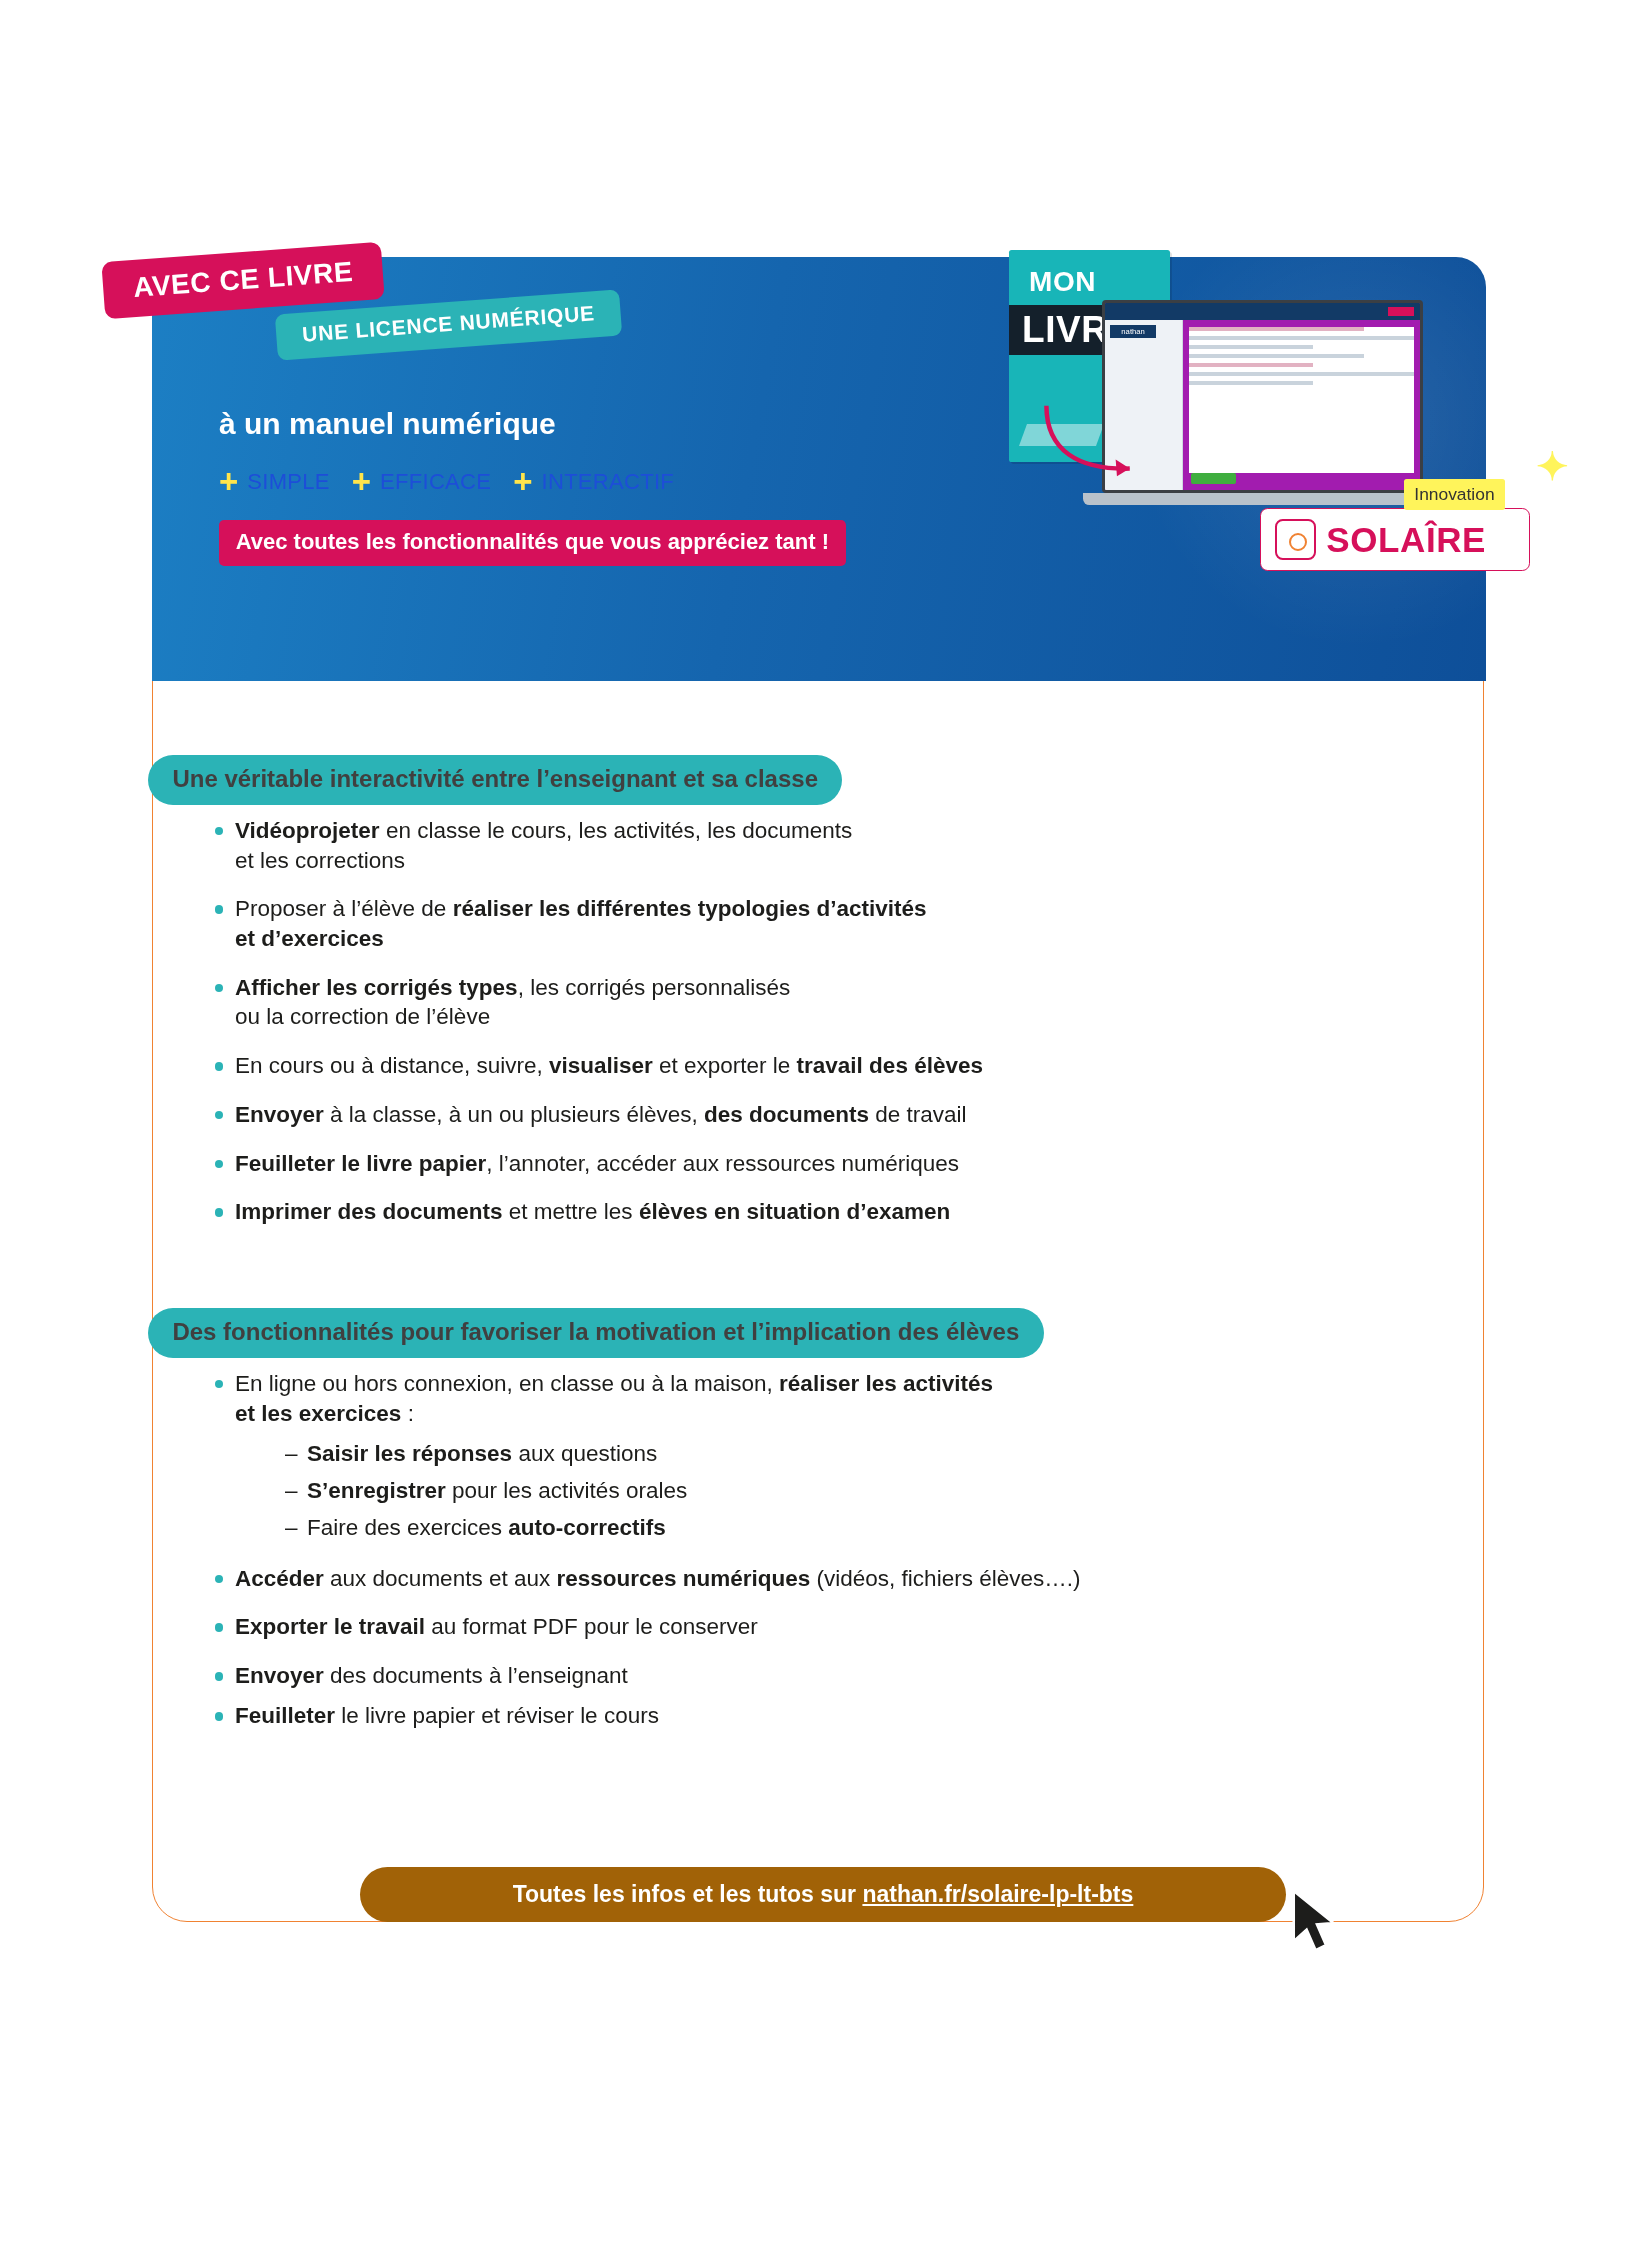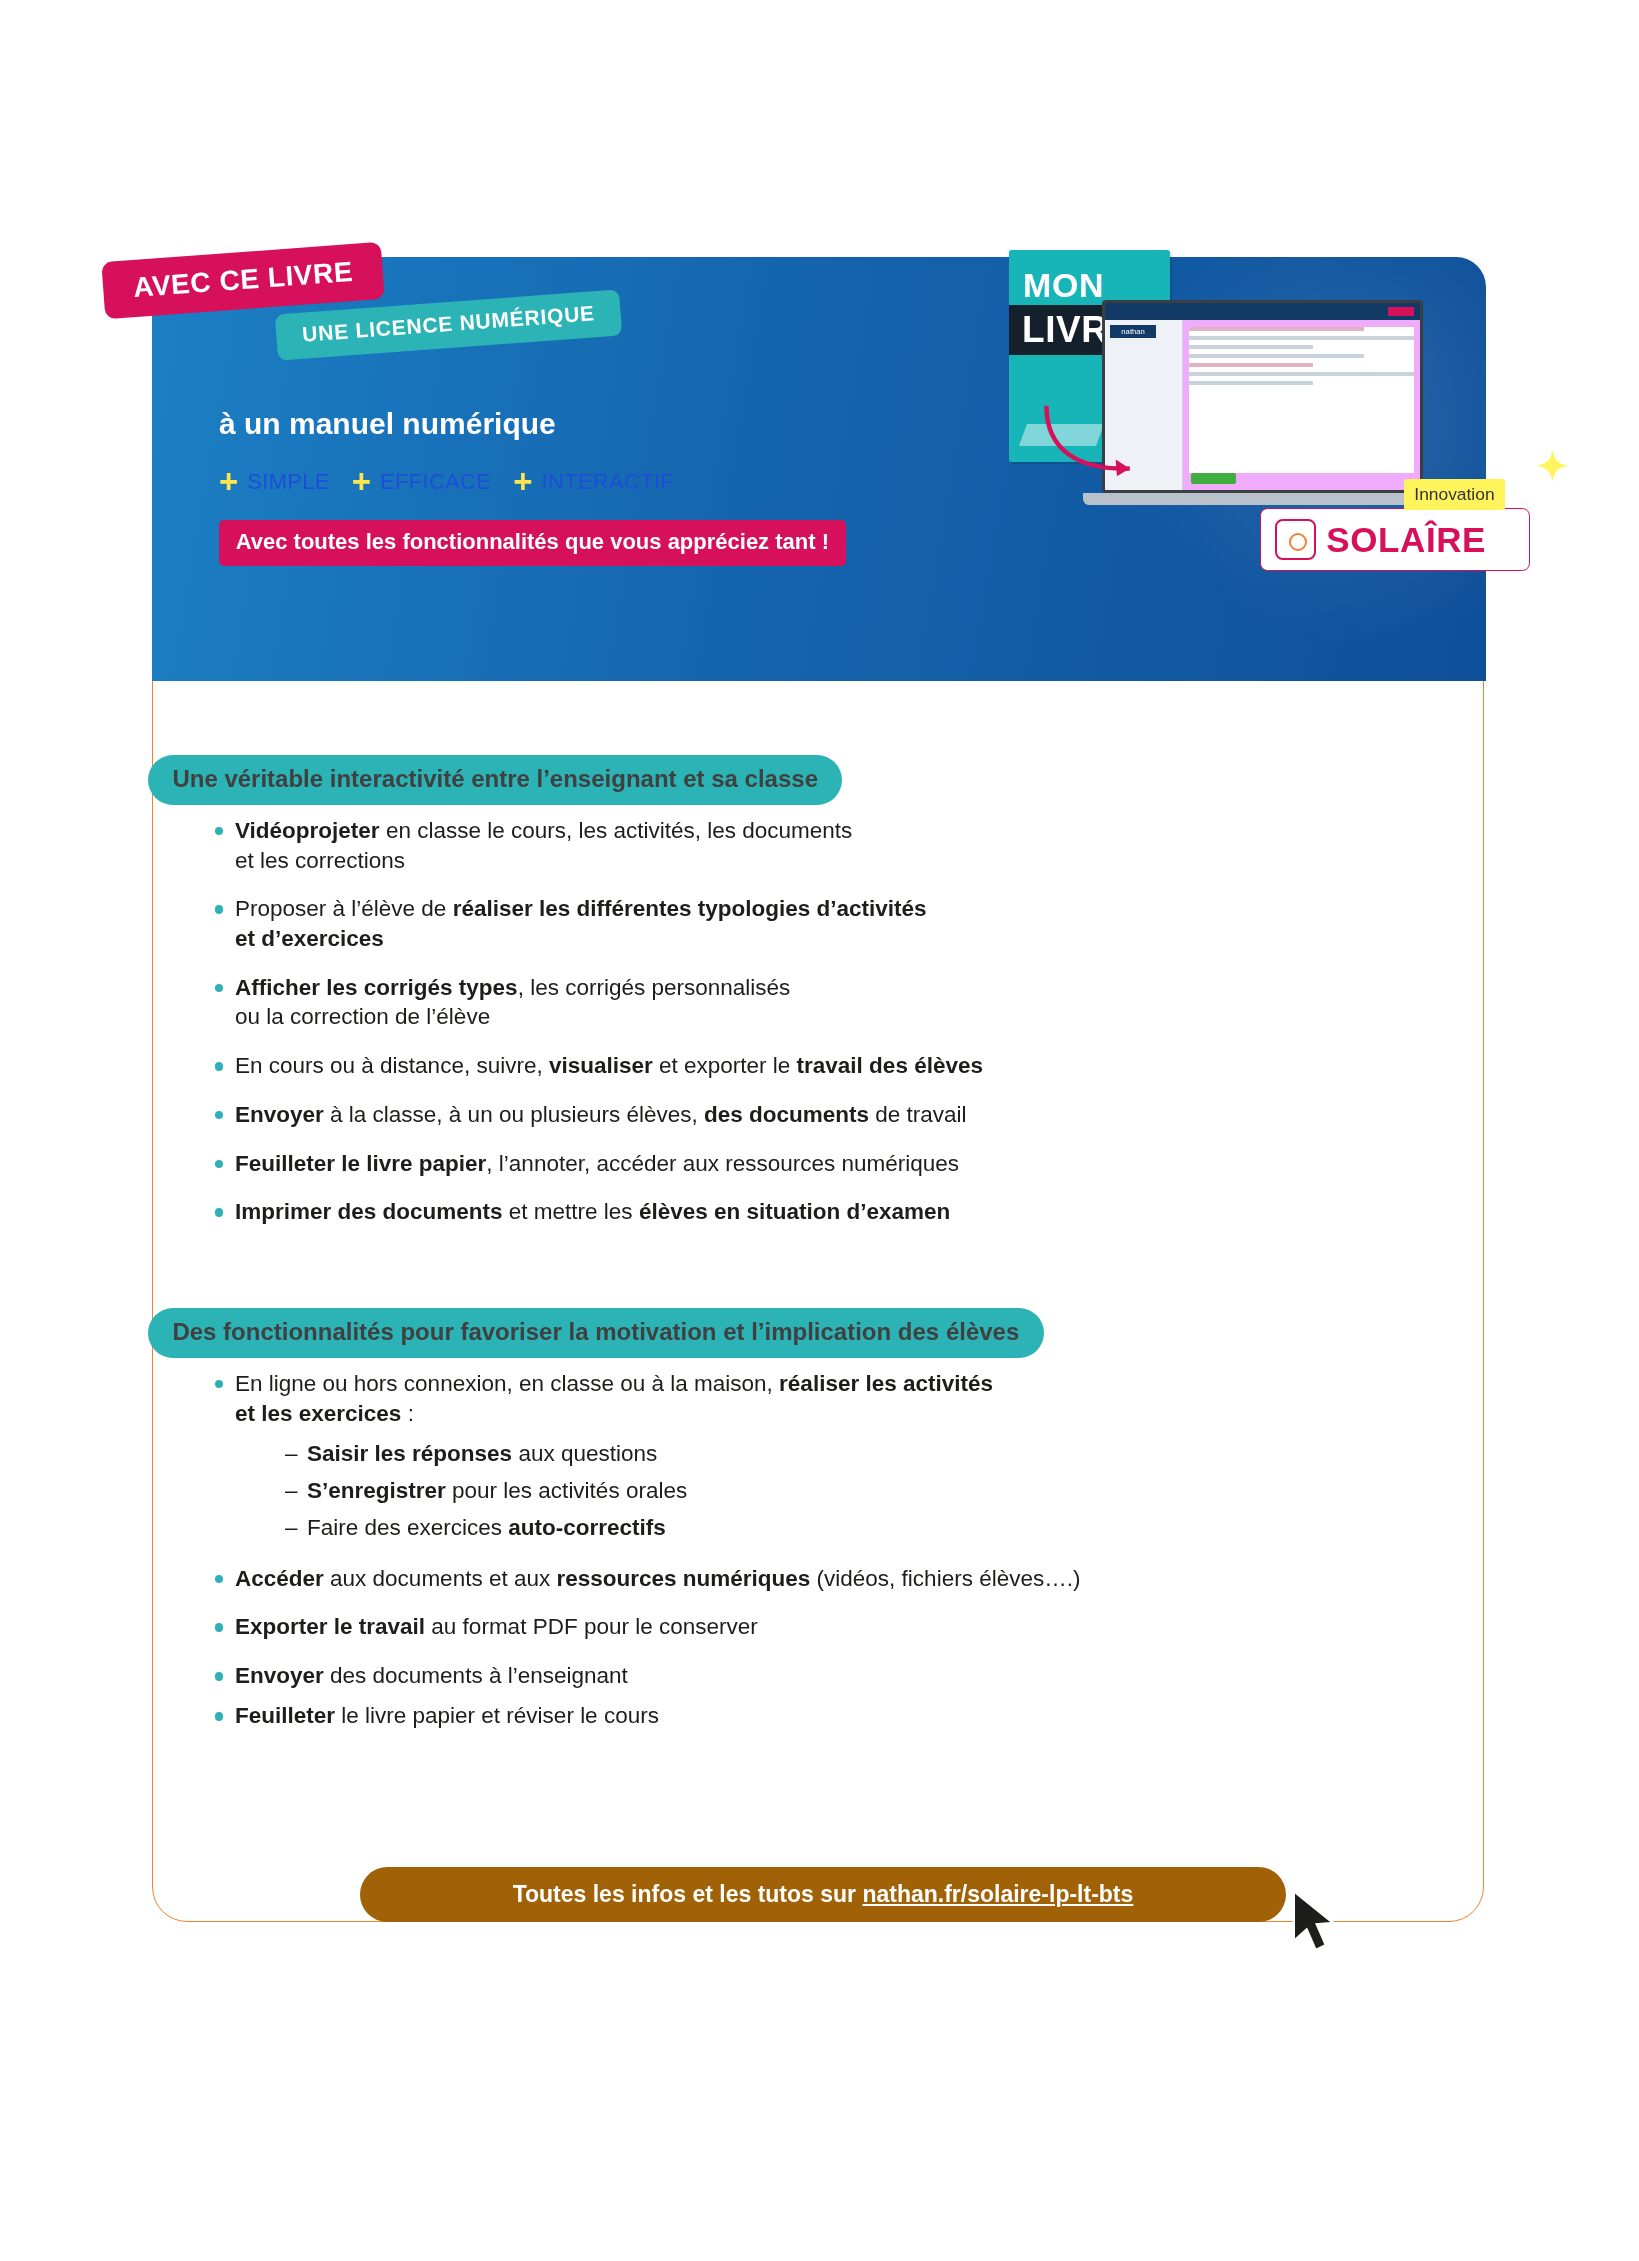--- a/index.html
+++ b/index.html
@@ -158,24 +158,24 @@
     left: 19px;
     top: 11.6px;
     width: 161px;
     height: 212px;
     background: #18b5b8;
     border-radius: 2.6px;
     box-shadow: 1.9px 1.9px 0 rgba(0,0,0,0.12);
   }
   .mon-livre .ml-mon {
     position: absolute;
-    left: 14px;
+    left: 20px;
     top: 16.7px;
     color: #ffffff;
-    font-size: 34px;
+    font-size: 28px;
     font-weight: bold;
     letter-spacing: 0.6px;
   }
   .mon-livre .ml-livre-box {
     position: absolute;
     left: 0;
     top: 55px;
     width: 161px;
     height: 50px;
     background: #14202b;
@@ -205,21 +205,21 @@
     top: 62px;
     width: 334px;
     height: 212px;
   }
   .laptop .screen {
     position: absolute;
     left: 0;
     top: 0;
     width: 321px;
     height: 193px;
-    background: #f0abfc;
+    background: #a21caf;
     border: 3.9px solid #3b3f44;
     border-radius: 3.9px;
     box-sizing: border-box;
     overflow: hidden;
   }
   .laptop .screen .topbar {
     height: 16.7px;
     background: #123a66;
   }
   .laptop .screen .tb-red {

